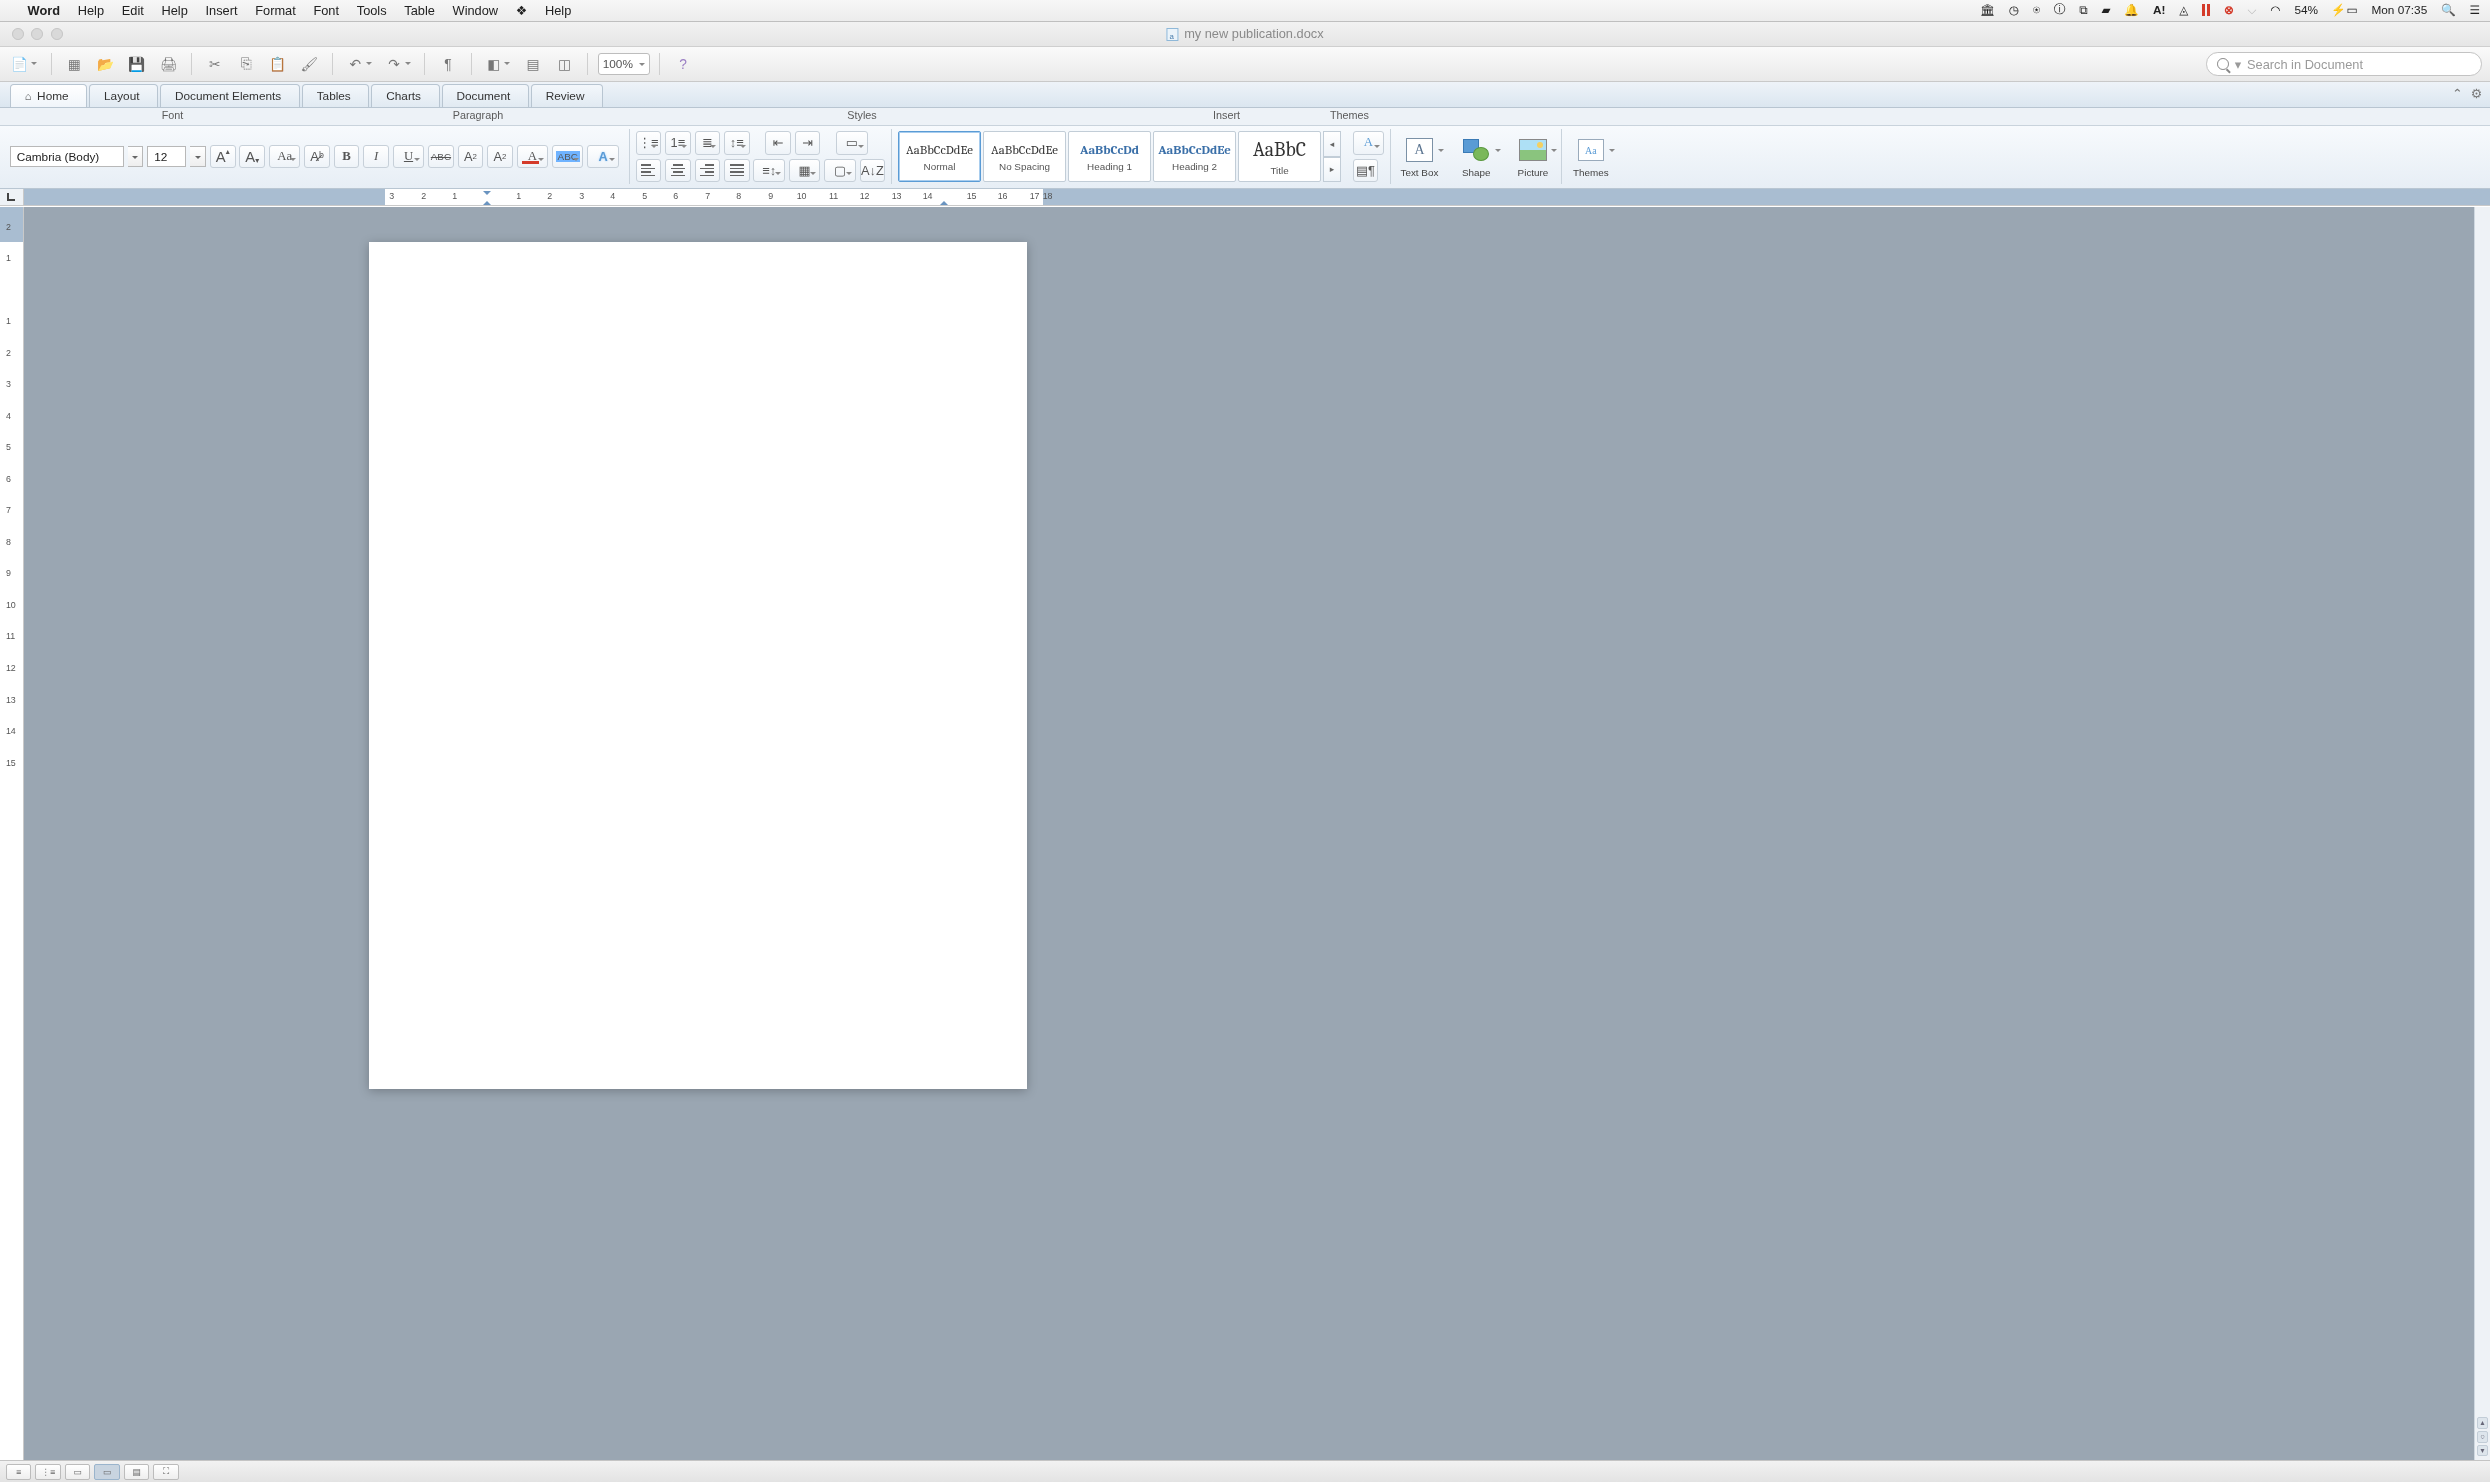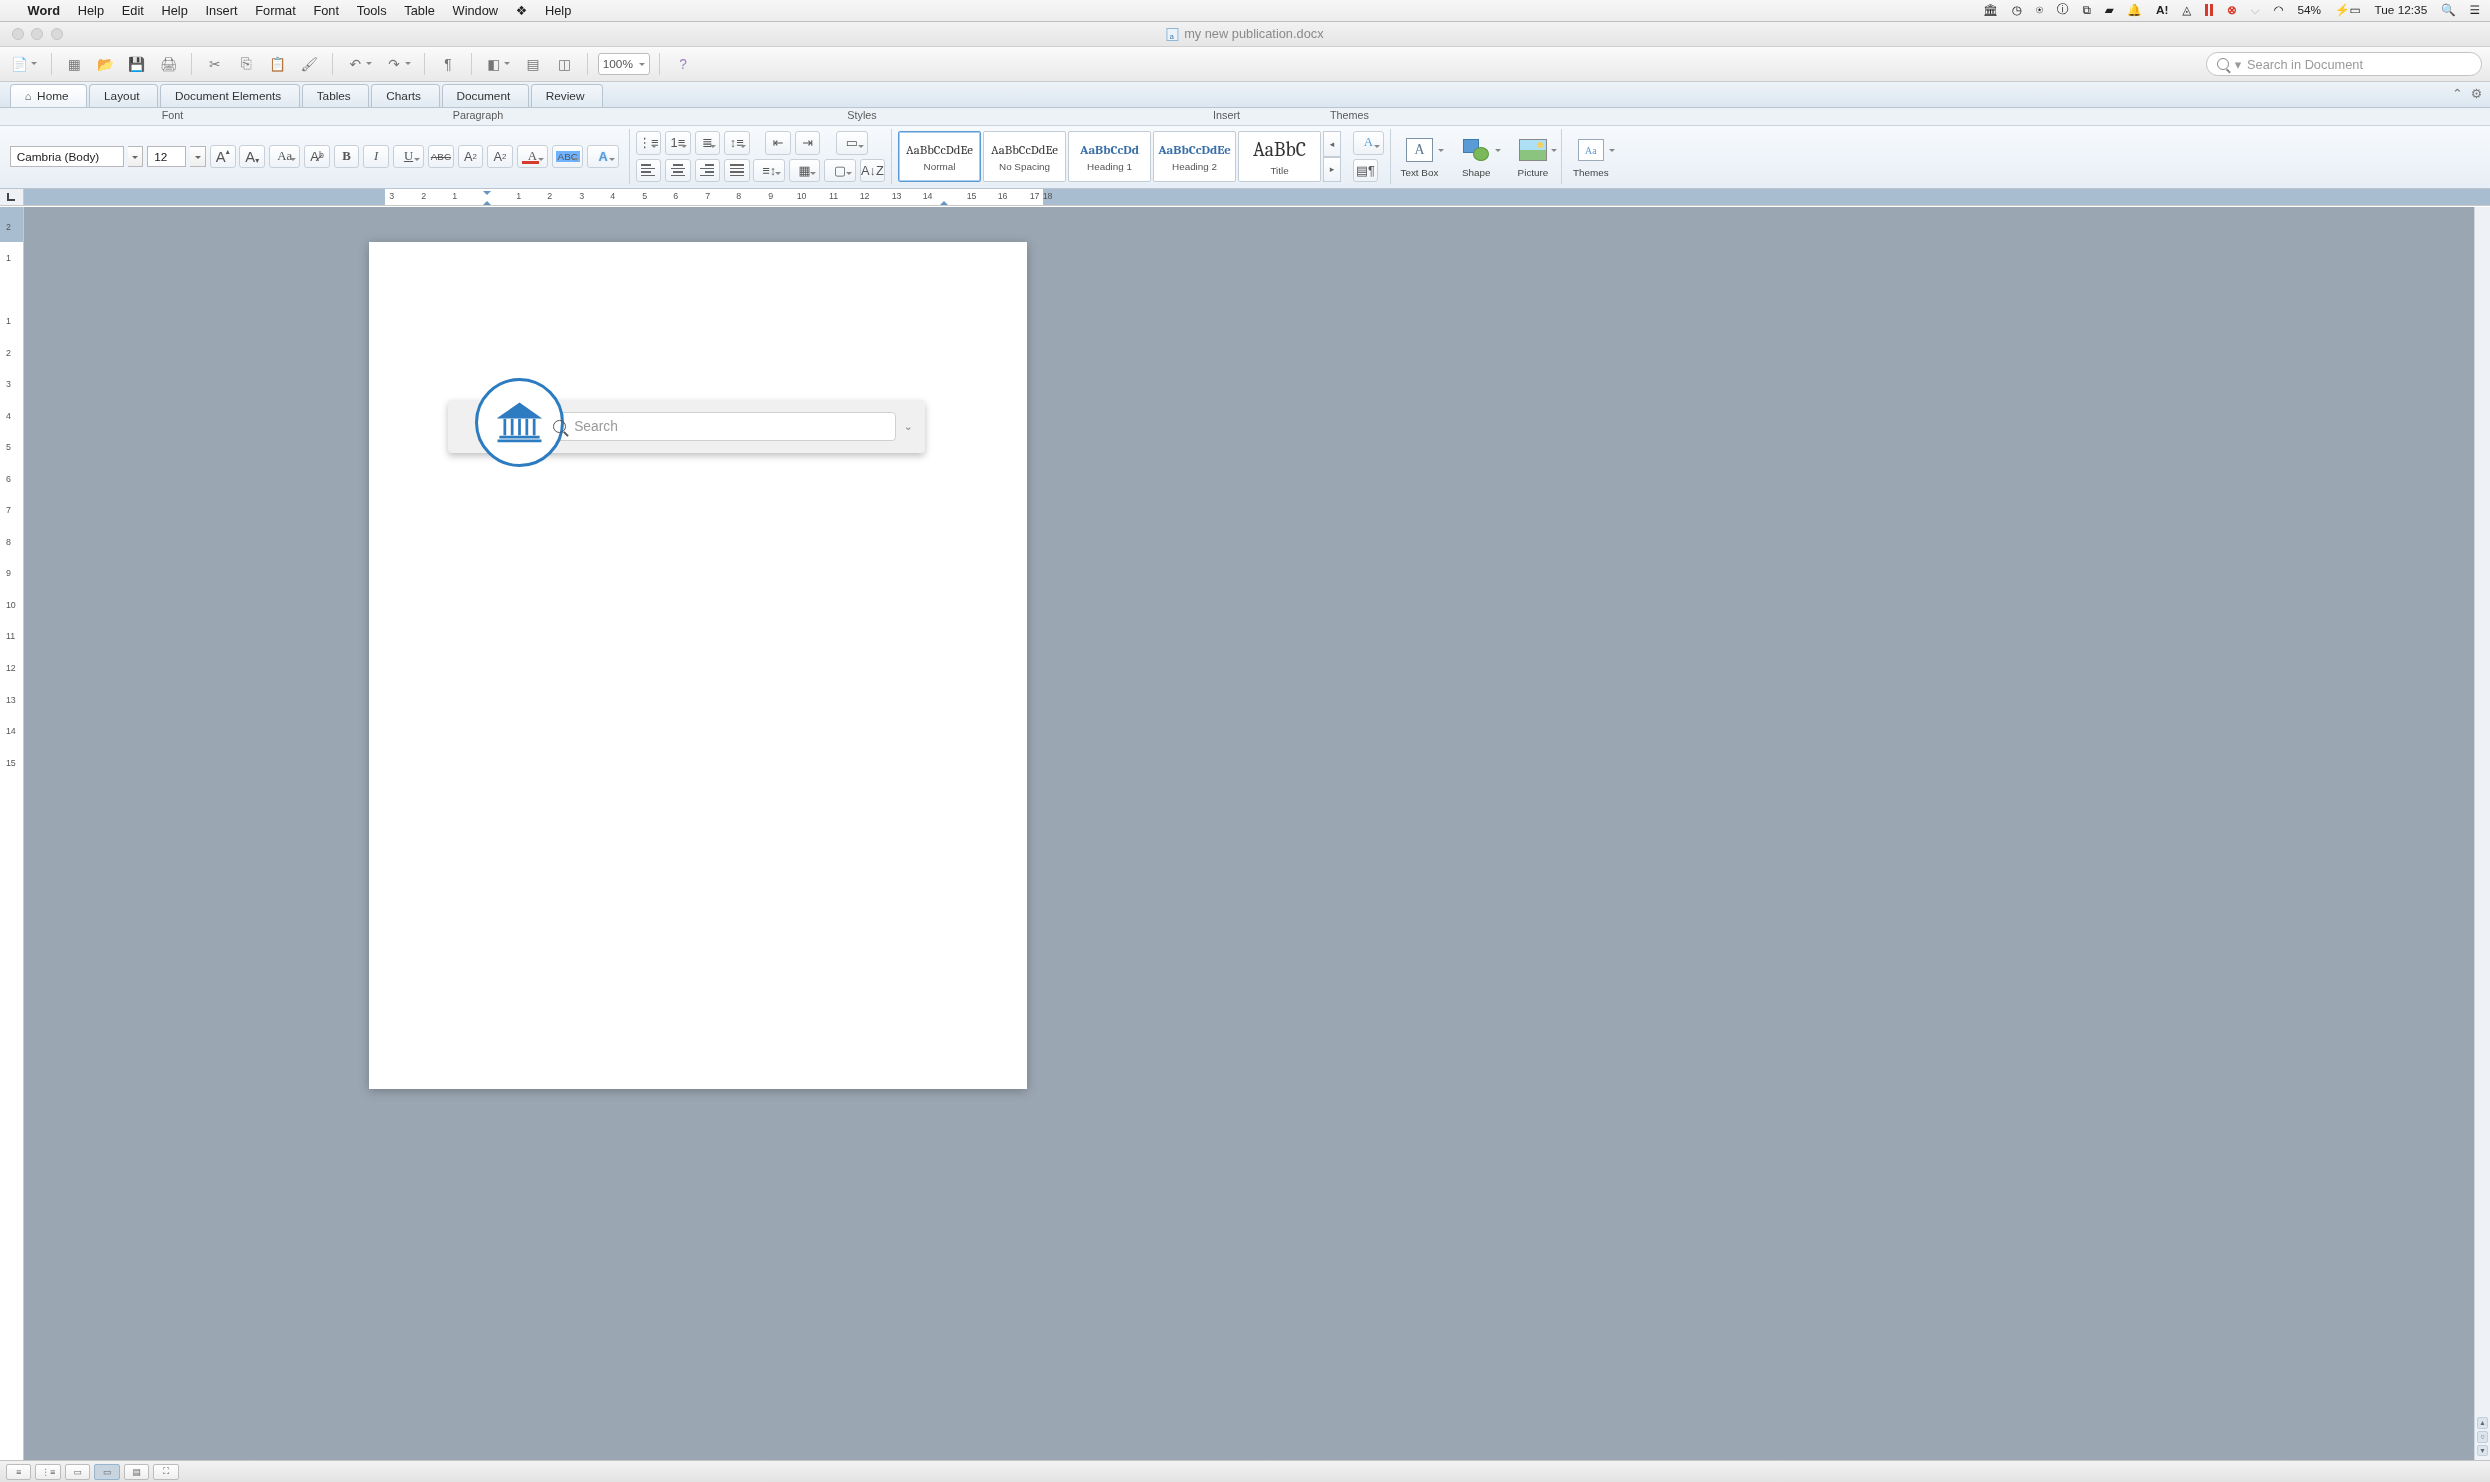--- a/index.html
+++ b/index.html
@@ -167,21 +167,21 @@
         <span class="pause">
           <span></span>
           <span></span>
         </span>
       </span>
     <span class="redicon">⊗</span>
     <span style="color:#bbb;">⌵</span>
     <span>◠</span>
     <span>54%</span>
     <span>⚡▭</span>
-    <span>Tue 12:35</span>
+    <span>Mon 07:35</span>
     <span>🔍</span>
     <span>☰</span>
   </div>
 </div>
 
 <div class="titlebar">
   <div class="traffic">
     <span></span>
     <span></span>
     <span></span>
@@ -466,41 +466,20 @@
     <div class="tick" style="top:366px;">9</div>
     <div class="tick" style="top:398px;">10</div>
     <div class="tick" style="top:429px;">11</div>
     <div class="tick" style="top:461px;">12</div>
     <div class="tick" style="top:493px;">13</div>
     <div class="tick" style="top:524px;">14</div>
     <div class="tick" style="top:556px;">15</div>
   </div>
   <div class="canvas">
     <div class="page">
-      <div class="searchwidget">
-        <div class="badge">
-          <svg viewBox="0 0 60 60">
-              <g fill="none" stroke="#2d7bc0" stroke-width="3">
-                <path d="M10 24 L30 10 L50 24 Z" fill="#2d7bc0"></path>
-                <line x1="14" y1="26" x2="14" y2="44"></line>
-                <line x1="22" y1="26" x2="22" y2="44"></line>
-                <line x1="30" y1="26" x2="30" y2="44"></line>
-                <line x1="38" y1="26" x2="38" y2="44"></line>
-                <line x1="46" y1="26" x2="46" y2="44"></line>
-                <line x1="8" y1="46" x2="52" y2="46"></line>
-                <line x1="6" y1="50" x2="54" y2="50"></line>
-              </g>
-            </svg>
-        </div>
-        <div class="searchbox">
-          <span class="mag"></span>
-          <span>Search</span>
-        </div>
-        <span class="dd">⌄</span>
-      </div>
     </div>
   </div>
   <div class="scroll-v">
     <div class="navbtns">
       <div>▴</div>
       <div>○</div>
       <div>▾</div>
     </div>
   </div>
 </div>

